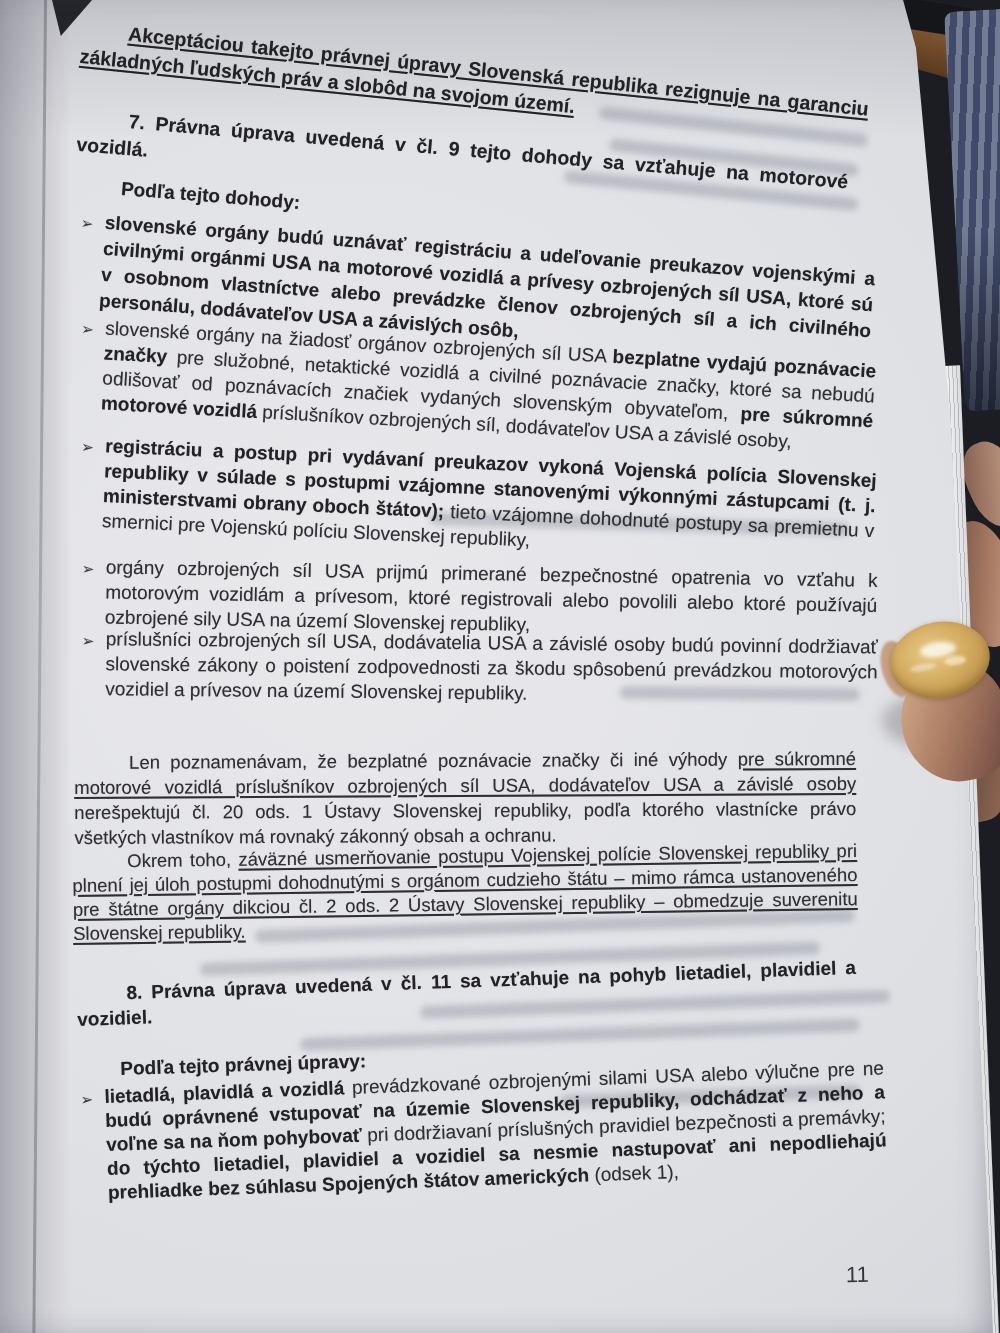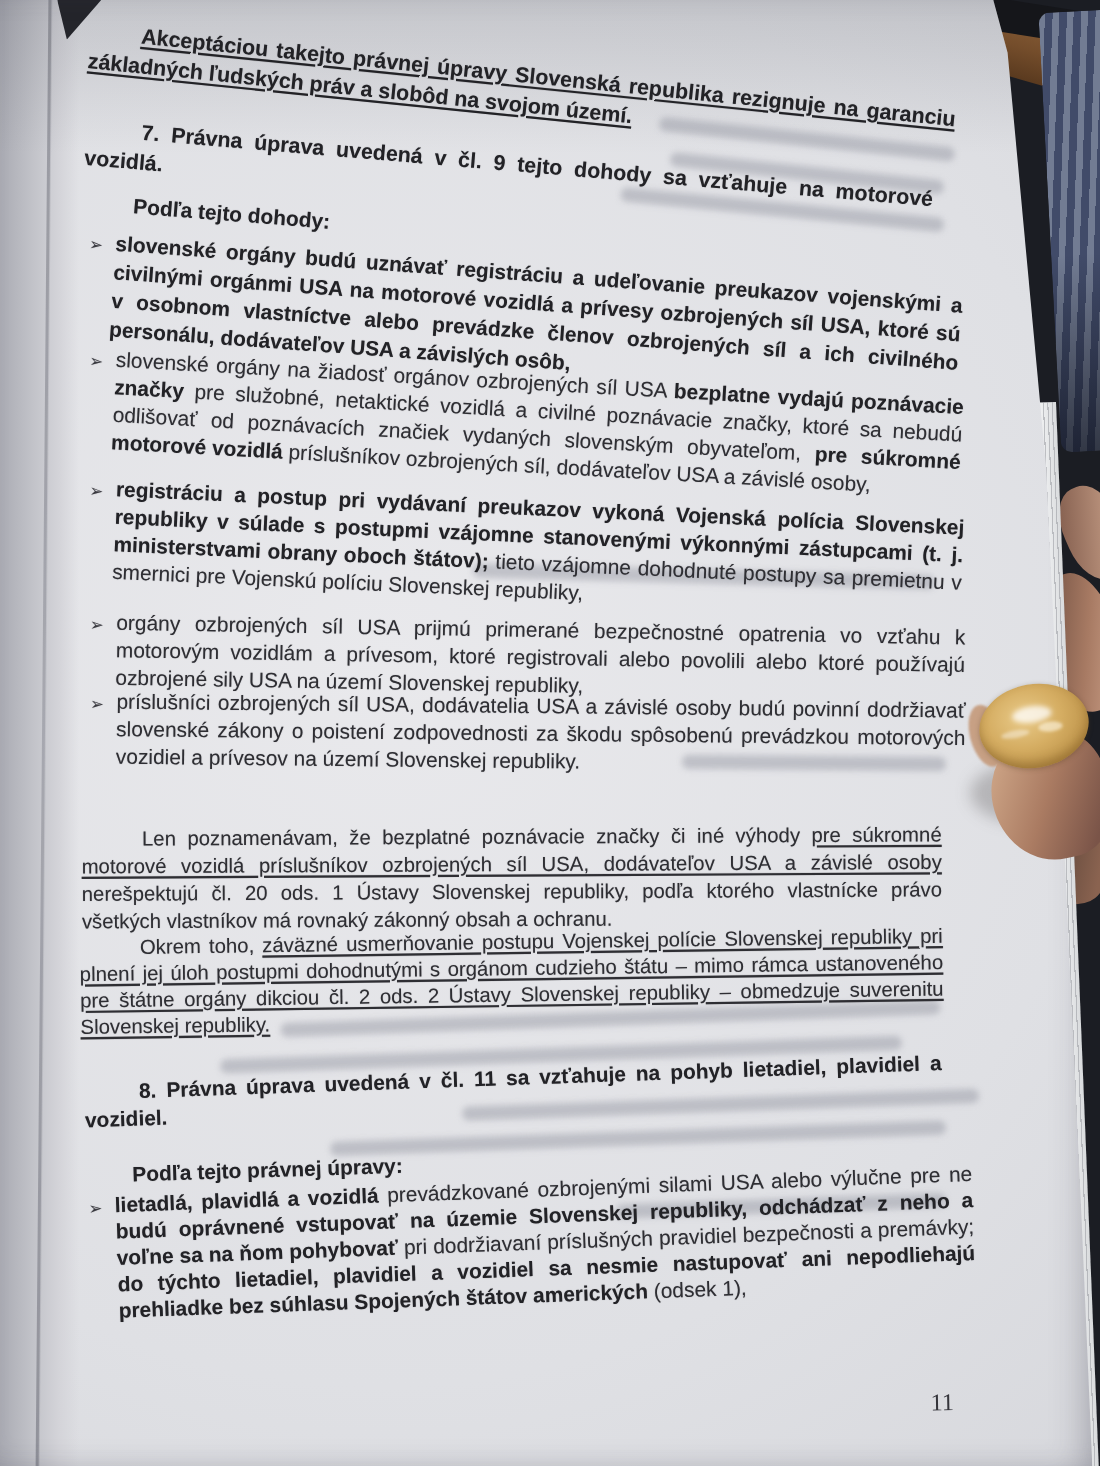--- a/index.html
+++ b/index.html
@@ -52,21 +52,21 @@
   .ghost{position:absolute;height:13px;border-radius:6px;background:rgba(128,131,145,.38);
         filter:blur(3px);transform-origin:left top;}
 
   
   .tblock{position:absolute;color:#2e2e33;text-align:justify;transform-origin:left top;
         text-shadow:0 0 1px rgba(46,46,51,.35);}
   .b{font-weight:bold;color:#222226;}
   .u{text-decoration:underline;text-decoration-thickness:2px;text-underline-offset:3px;}
   .bullet{padding-left:26px;}
   .marker{position:absolute;left:2px;top:2px;font-size:15px;color:#3a3a40;}
-  .pagenum{position:absolute;left:846px;top:1262px;font-family:Liberation Serif, serif;
+  .pagenum{position:absolute;left:846px;top:1262px;font-family:Liberation Sans, sans-serif;
         font-size:22px;color:#34343a;transform:rotate(-1deg);text-align:right;}
 
   
   .thumb{position:absolute;left:880px;top:606px;width:130px;height:190px;z-index:5;}
   .thumb .shadow{position:absolute;left:2px;top:86px;width:118px;height:58px;border-radius:50%;
         background:rgba(70,64,66,.28);filter:blur(7px);}
   .thumb .skin{position:absolute;left:22px;top:58px;width:106px;height:118px;
         border-radius:52% 46% 42% 56%;
         background:linear-gradient(118deg,#cba284 12%,#aa7b62 48%,#7a5448 85%);
         transform:rotate(-12deg);}

